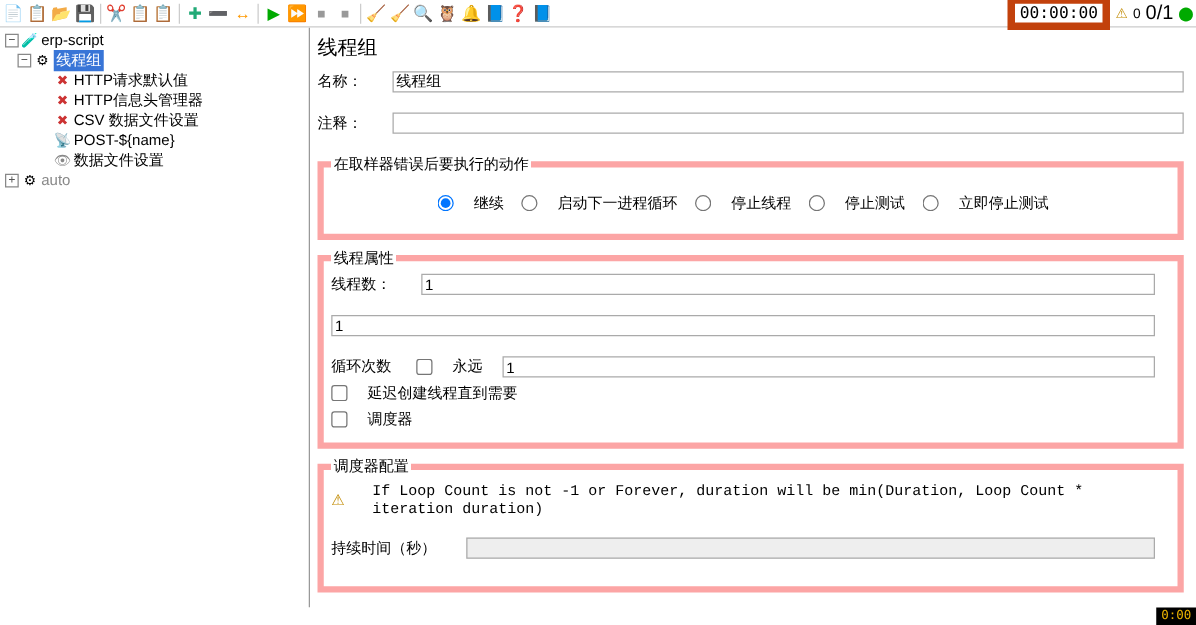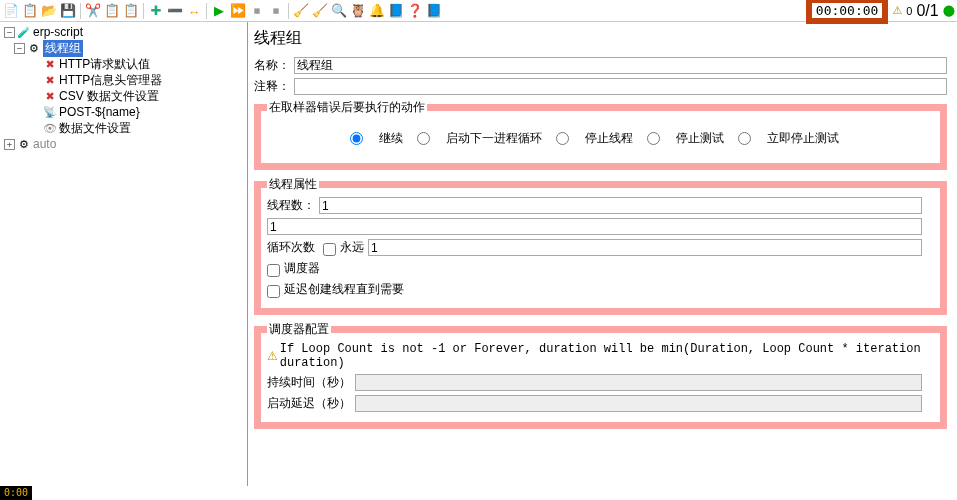--- a/index.html
+++ b/index.html
@@ -14,33 +14,33 @@
 .tree-node { display: flex; align-items: center; height: 16px; padding-left: 4px; cursor: pointer; white-space: nowrap; }
 .tree-toggle { width: 11px; height: 11px; border: 1px solid #888; display: inline-flex; align-items: center; justify-content: center; font-size: 9px; line-height: 1; margin-right: 2px; font-family: monospace; color: #555; }
 .tree-spacer { width: 13px; display: inline-block; }
 .tree-icon { width: 14px; height: 14px; margin-right: 2px; display: inline-flex; align-items: center; justify-content: center; font-size: 11px; }
 .tree-label { font-size: 12px; }
 .tree-selected { background: #3875d7; color: #fff; padding: 0 2px; }
 .lvl1 { padding-left: 14px; }
 .lvl2 { padding-left: 30px; }
 .content-panel { flex: 1; padding: 6px 10px 6px 6px; overflow: auto; }
 .panel-title { font-size: 16px; margin-bottom: 8px; font-weight: normal; }
-.form-row { display: flex; align-items: center; margin-bottom: 4px; }
+.form-row { display: flex; align-items: center; margin-bottom: 16px; gap: 20px; }
 .form-label { font-size: 12px; margin-right: 4px; white-space: nowrap; }
 .form-input { flex: 1; border: 1px solid #aaa; height: 17px; padding: 0 2px; font-size: 12px; background: #fff; }
 .form-input[readonly] { background: #fff; }
-fieldset { border: 7px solid #fca5a5; margin-bottom: 6px; padding: 4px 18px 6px 6px; }
+fieldset { border: 5px solid #fca5a5; margin-bottom: 6px; padding: 4px 18px 6px 6px; }
 legend { font-size: 12px; padding: 0 2px; }
 .radio-row { display: flex; justify-content: center; gap: 14px; padding: 10px 0; }
 .radio-item { display: flex; align-items: center; gap: 16px; font-size: 12px; }
 .radio-item input { margin: 0; }
-.check-row { display: flex; align-items: flex-end; gap: 4px; margin-bottom: 4px; font-size: 12px; }
+.check-row { display: flex; align-items: center; gap: 16px; margin-bottom: 4px; font-size: 12px; }
 .check-row input[type="checkbox"] { margin: 0; width: 13px; height: 13px; }
 .warn-icon { color: #c18a00; }
-.footer { height: 14px; display: flex; justify-content: flex-start; align-items: center; }
+.footer { height: 14px; display: flex; justify-content: flex-end; align-items: center; }
 .footer-badge { background: #000; color: #e8b000; font-family: monospace; font-size: 10px; padding: 0 4px; height: 14px; line-height: 14px; }
 .timer-box { border: 6px solid #c2410c; padding: 0 4px; font-family: monospace; font-size: 13px; }
 .counter { font-size: 16px; }
 </style>
 </head>
 <body>
 
 <div class="toolbar">
   <div class="toolbar-left">
     <span class="tb-btn">📄</span>
@@ -171,40 +171,36 @@
         <input class="form-input" value="1" style="">
       </div>
       <div class="check-row">
         <span class="form-label">循环次数</span>
         <input type="checkbox" style="">
         <span>永远</span>
         <input class="form-input" value="1" style="">
       </div>
       <div class="check-row">
         <input type="checkbox" style="">
-        <span>调度器</span>
+        <span>延迟创建线程直到需要</span>
       </div>
       <div class="check-row">
         <input type="checkbox" style="">
-        <span>延迟创建线程直到需要</span>
+        <span>调度器</span>
       </div>
     </fieldset>
 
     <fieldset>
       <legend>调度器配置</legend>
       <div class="form-row">
         <span class="warn-icon">⚠</span>
         <span style="font-family:Liberation Mono, monospace;font-size:12px;margin-left:2px;">If Loop Count is not -1 or Forever, duration will be min(Duration, Loop Count * iteration duration)</span>
       </div>
       <div class="form-row">
         <span class="form-label">持续时间（秒）</span>
-        <input class="form-input" readonly="" style="background: rgb(238, 238, 238);">
-      </div>
-      <div class="form-row">
-        <span class="form-label">启动延迟（秒）</span>
         <input class="form-input" readonly="" style="background: rgb(238, 238, 238);">
       </div>
     </fieldset>
   </div>
 </div>
 
 <div class="footer">
   <span class="footer-badge">0:00</span>
 </div>
 

